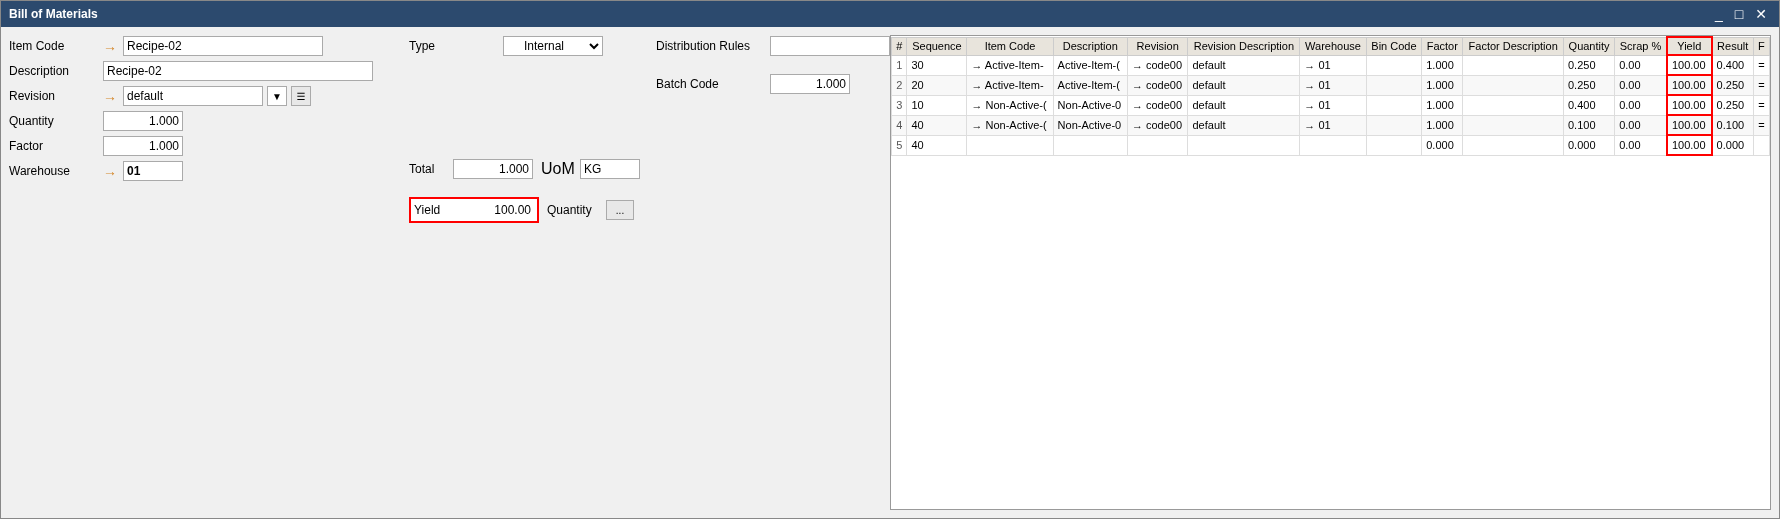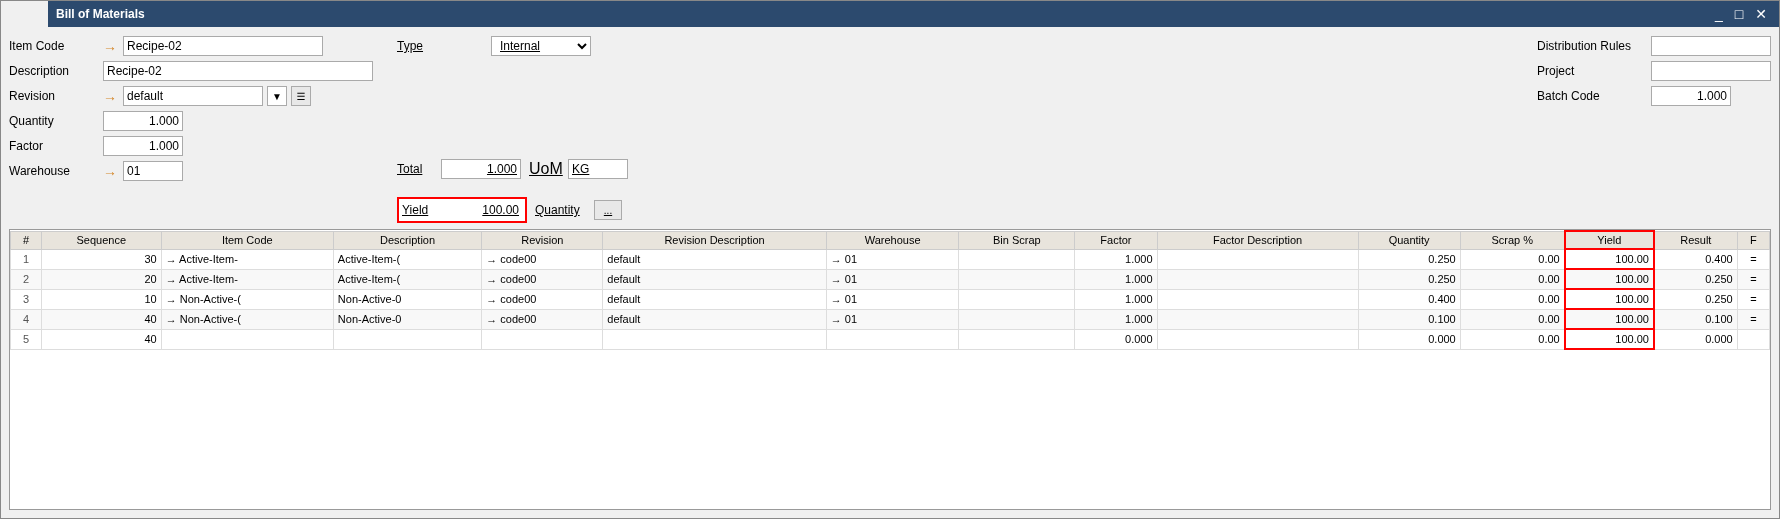--- a/index.html
+++ b/index.html
@@ -17,21 +17,20 @@
 
     .title-bar {
       background: #2c4a6e;
       color: white;
       padding: 4px 8px;
       display: flex;
       align-items: center;
       justify-content: space-between;
       height: 26px;
       flex-shrink: 0;
-      margin-left: 47px;
     }
 
     .title-bar-title {
       font-size: 12px;
       font-weight: bold;
     }
 
     .title-bar-controls {
       display: flex;
       gap: 4px;
@@ -42,21 +41,20 @@
       border: none;
       color: white;
       font-size: 14px;
       cursor: pointer;
       padding: 0 4px;
     }
 
     .content {
       flex: 1;
       display: flex;
-      flex-direction: column;
       padding: 8px;
       overflow: hidden;
     }
 
     .form-section {
       display: flex;
       flex-direction: row;
       gap: 16px;
       margin-bottom: 8px;
     }
@@ -91,28 +89,28 @@
       background: white;
       height: 20px;
       padding: 1px 3px;
       font-size: 12px;
       outline: none;
     }
 
     .form-input-wide { width: 200px; }
     .form-input-medium { width: 140px; }
     .form-input-number { width: 80px; text-align: right; }
-    .form-input-short { width: 60px; }
+    .form-input-short { width: 60px; font-weight: bold; }
 
     .select-input {
       border: 1px solid #aaa;
       background: white;
       height: 20px;
       font-size: 12px;
-      padding: 0 4px;
+      padding: 0 16px;
     }
 
     .dropdown-btn {
       background: white;
       border: 1px solid #aaa;
       height: 20px;
       width: 20px;
       cursor: pointer;
       font-size: 10px;
       display: flex;
@@ -142,21 +140,21 @@
       display: flex;
       align-items: center;
       padding: 1px 3px;
       background: white;
     }
 
     .right-section {
       margin-left: auto;
       display: flex;
       flex-direction: column;
-      gap: 3px;
+      gap: 16px;
     }
 
     .right-row {
       display: flex;
       align-items: center;
       gap: 4px;
       height: 22px;
     }
 
     .right-label {
@@ -221,21 +219,21 @@
     }
 
     tbody tr:nth-child(even) td {
       background: #f8f8f8;
     }
 
     tbody tr:nth-child(odd) td {
       background: white;
     }
 
-    .td-number { text-align: right; }
+    .td-number { text-align: left; }
     .td-center { text-align: center; }
 
     .yield-col-header {
       border: 2px solid red !important;
       background: #e8e4dc;
     }
 
     .yield-cell {
       border: 2px solid red !important;
     }
@@ -288,21 +286,21 @@
           <span class="form-label">Factor</span>
           <input class="form-input form-input-number" type="text" value="1.000" style="">
         </div>
         <div class="form-row">
           <span class="form-label">Warehouse</span>
           <span class="arrow-icon">→</span>
           <input class="form-input form-input-short" type="text" value="01" style="">
         </div>
       </div>
 
-      <div style="display:flex; flex-direction:column; gap:19px; margin-left:8px;text-decoration:underline;">
+      <div style="display:flex; flex-direction:column; gap:19px; margin-left:20px;">
         <div class="form-row">
           <span class="form-label">Type</span>
           <select class="select-input" style="width:100px;">
             <option>Internal</option>
           </select>
         </div>
         <div style="height:22px;"></div>
         <div style="height:22px;"></div>
         <div class="form-row">
           <span style="width:40px;font-size:12px;">Total</span>
@@ -316,24 +314,20 @@
             <input class="form-input" style="border: none; width: 80px; text-align: right;" type="text" value="100.00">
           </div>
           <span style="width:55px;font-size:12px;margin-left:4px;">Quantity</span>
           <button class="icon-btn" style="width:28px;">...</button>
         </div>
       </div>
 
       <div class="right-section">
         <div class="right-row">
           <span class="right-label">Distribution Rules</span>
-          <input class="form-input" style="width: 120px;" type="text" value="">
-        </div>
-        <div class="right-row">
-          <span class="right-label">Project</span>
           <input class="form-input" style="width: 120px;" type="text" value="">
         </div>
         <div class="right-row">
           <span class="right-label">Batch Code</span>
           <input class="form-input form-input-number" type="text" value="1.000" style="">
         </div>
       </div>
     </div>
 
 
@@ -341,21 +335,21 @@
       <table>
         <thead>
           <tr>
             <th>#</th>
             <th>Sequence</th>
             <th>Item Code</th>
             <th>Description</th>
             <th>Revision</th>
             <th>Revision Description</th>
             <th>Warehouse</th>
-            <th>Bin Scrap</th>
+            <th>Bin Code</th>
             <th>Factor</th>
             <th>Factor Description</th>
             <th>Quantity</th>
             <th>Scrap %</th>
             <th class="yield-col-header">Yield</th>
             <th>Result</th>
             <th>F</th>
           </tr>
         </thead>
         <tbody id="table-body">

